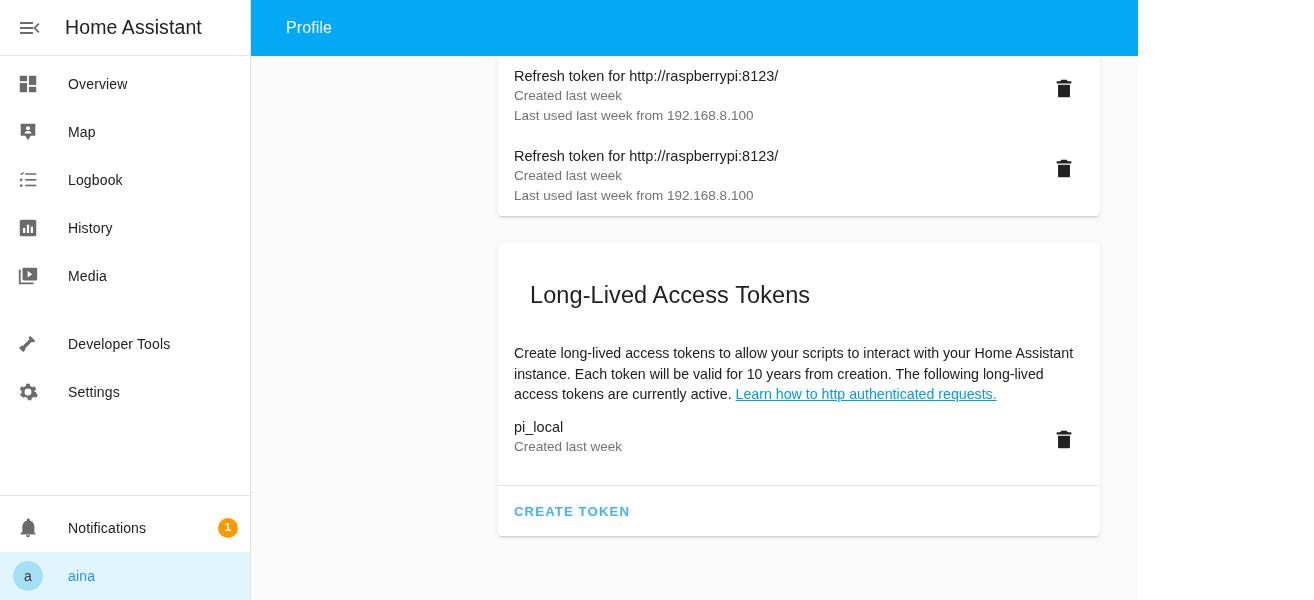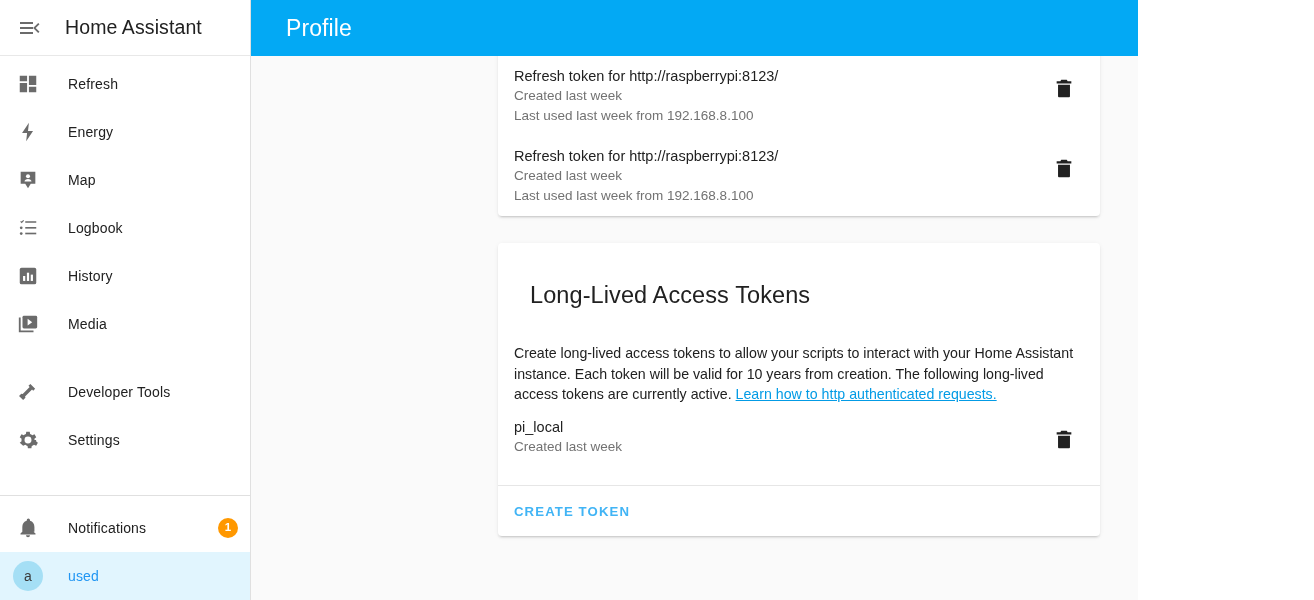--- a/index.html
+++ b/index.html
@@ -75,21 +75,21 @@
   }
   .sb-item.user .sb-label { margin-left: 25px; }
 
   
   .main { flex: 1 1 auto; display: flex; flex-direction: column; height: 600px; }
   .toolbar {
     height: 56px; min-height: 56px; background: #03a9f4;
     display: flex; align-items: center; padding-left: 35px;
   }
   .toolbar-title {
-    color: #ffffff; font-size: 23px; font-weight: 400; letter-spacing: .1px;
+    color: #ffffff; font-size: 16px; font-weight: 400; letter-spacing: .1px;
   }
   .content {
     flex: 1 1 auto; background: #fafafa;
     overflow: hidden; position: relative;
     padding: 0;
   }
   .card-col {
     width: 602px; margin-left: 247px;
   }
   .card {
@@ -161,31 +161,23 @@
     </div>
 
     <div class="sb-nav">
 
       <div class="sb-item">
         <span class="sb-icon">
           <svg width="22" height="22" viewBox="0 0 24 24" fill="#6b6b6b">
             <path d="M3 3h8v6H3V3zm0 8h8v10H3V11zm10-8h8v10h-8V3zm0 12h8v6h-8v-6z"></path>
           </svg>
         </span>
-        <span class="sb-label">Refresh</span>
-      </div>
-
-      <div class="sb-item">
-        <span class="sb-icon">
-          <svg width="22" height="22" viewBox="0 0 24 24" fill="#6b6b6b">
-            <path d="M13 2L5.5 13H11l-1 9 7.5-11H12l1-9z"></path>
-          </svg>
-        </span>
-        <span class="sb-label">Energy</span>
-      </div>
+        <span class="sb-label">Overview</span>
+      </div>
+
 
       <div class="sb-item">
         <span class="sb-icon">
           <svg width="22" height="22" viewBox="0 0 24 24" fill="#6b6b6b">
             <path d="M4 3h16v13h-5l-3 5-3-5H4V3z"></path>
             <circle cx="12" cy="8" r="2.2" fill="#ffffff"></circle>
             <path d="M8.2 13.6c0-1.8 1.7-2.8 3.8-2.8s3.8 1 3.8 2.8H8.2z" fill="#ffffff"></path>
           </svg>
         </span>
         <span class="sb-label">Map</span>
@@ -256,21 +248,21 @@
           <svg width="22" height="22" viewBox="0 0 24 24" fill="#6b6b6b">
             <path d="M12 22a2.2 2.2 0 002.2-2.2H9.8A2.2 2.2 0 0012 22zm7-6v-5.2c0-3.2-1.8-5.9-4.8-6.6v-.7a1.8 1.8 0 10-3.6 0v.7C7.6 4.9 5.8 7.6 5.8 10.8V16l-2 2v1h16.4v-1l-2.2-2z"></path>
           </svg>
         </span>
         <span class="sb-label">Notifications</span>
         <span class="badge">1</span>
       </div>
 
       <div class="sb-item selected user">
         <span class="avatar">a</span>
-        <span class="sb-label">used</span>
+        <span class="sb-label">aina</span>
       </div>
     </div>
   </div>
 
   <div class="main">
 
     <div class="toolbar">
       <span class="toolbar-title">Profile</span>
     </div>
 

